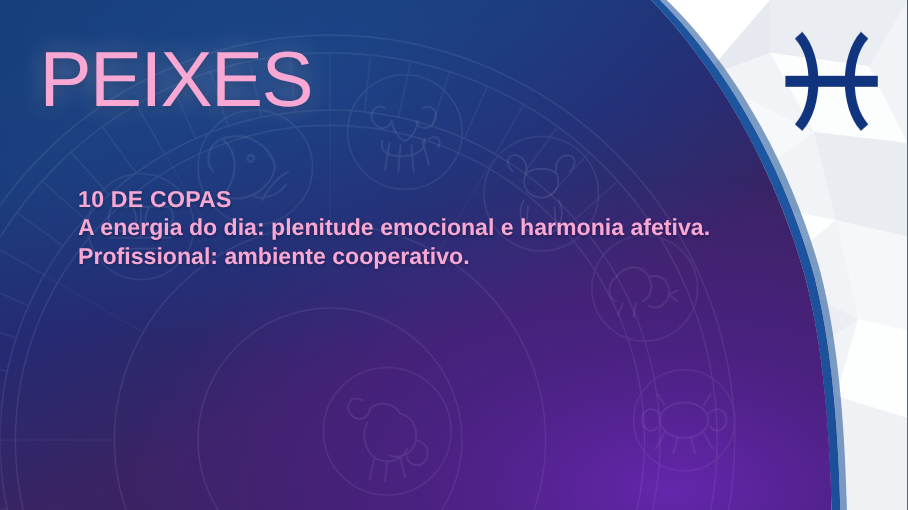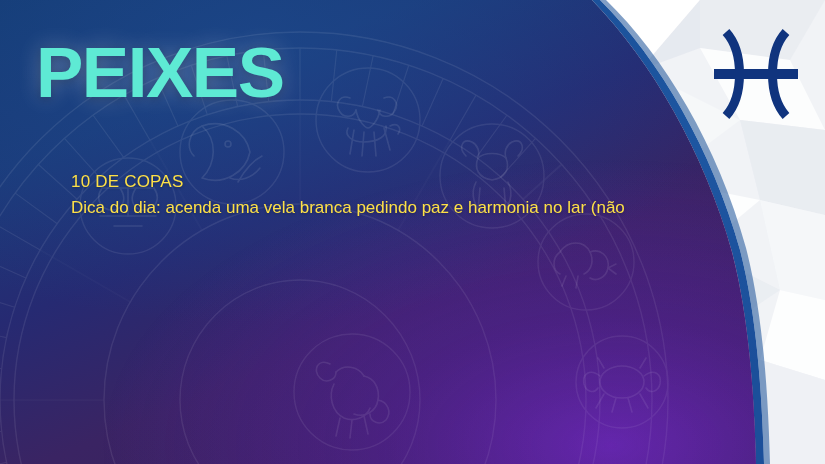--- a/index.html
+++ b/index.html
@@ -31,40 +31,40 @@
   }
   .panel-wrap svg { display: block; width: 100%; height: 100%; }
 
   
   .title {
     position: absolute;
     left: 36px;
     top: 37px;
     font-size: 71px;
     line-height: 1;
-    font-weight: 700;
-    color: #5eead4;
+    font-weight: 400;
+    color: #f9a8d4;
     letter-spacing: -1.5px;
     font-stretch: condensed;
     text-shadow: 0 0 22px rgba(255,255,255,0.30),
                  0 2px 10px rgba(0,0,0,0.25);
     white-space: nowrap;
     -webkit-font-smoothing: antialiased;
   }
 
   
   .body-copy {
     position: absolute;
     left: 71px;
     top: 169px;
     width: 646px;
-    color: #fde047;
-    font-size: 17px;
+    color: #f9a8d4;
+    font-size: 21px;
     line-height: 25.8px;
-    font-weight: 400;
+    font-weight: 700;
     text-shadow: 0 1px 3px rgba(0,0,0,0.30);
   }
   .body-copy .line { white-space: pre-wrap; }
   .body-copy .line.head { letter-spacing: 0.2px; }
 
   
   .sign-glyph {
     position: absolute;
     left: 700px;
     top: 18px;
@@ -386,21 +386,22 @@
 
         <rect x="0" y="0" width="825" height="464" fill="url(#purpleGlow)" opacity="0.25"></rect>
       </g>
     </svg>
   </div>
 
   <div class="title">PEIXES</div>
 
   <div class="body-copy">
     <div class="line head">10 DE COPAS</div>
-    <div class="line">Dica do dia: acenda uma vela branca pedindo paz e harmonia no lar (não</div>
+    <div class="line">A energia do dia: plenitude emocional e harmonia afetiva.</div>
+    <div class="line">Profissional: ambiente cooperativo.</div>
   </div>
 
   <div class="sign-glyph">
     <svg viewBox="0 0 112 112">
       <g fill="none" stroke="#10347e" stroke-width="9" stroke-linecap="butt">
         <path d="M26,14 C44,34 44,78 26,98"></path>
         <path d="M86,14 C68,34 68,78 86,98"></path>
         <line x1="14" y1="56" x2="98" y2="56" stroke-width="10"></line>
       </g>
     </svg>

